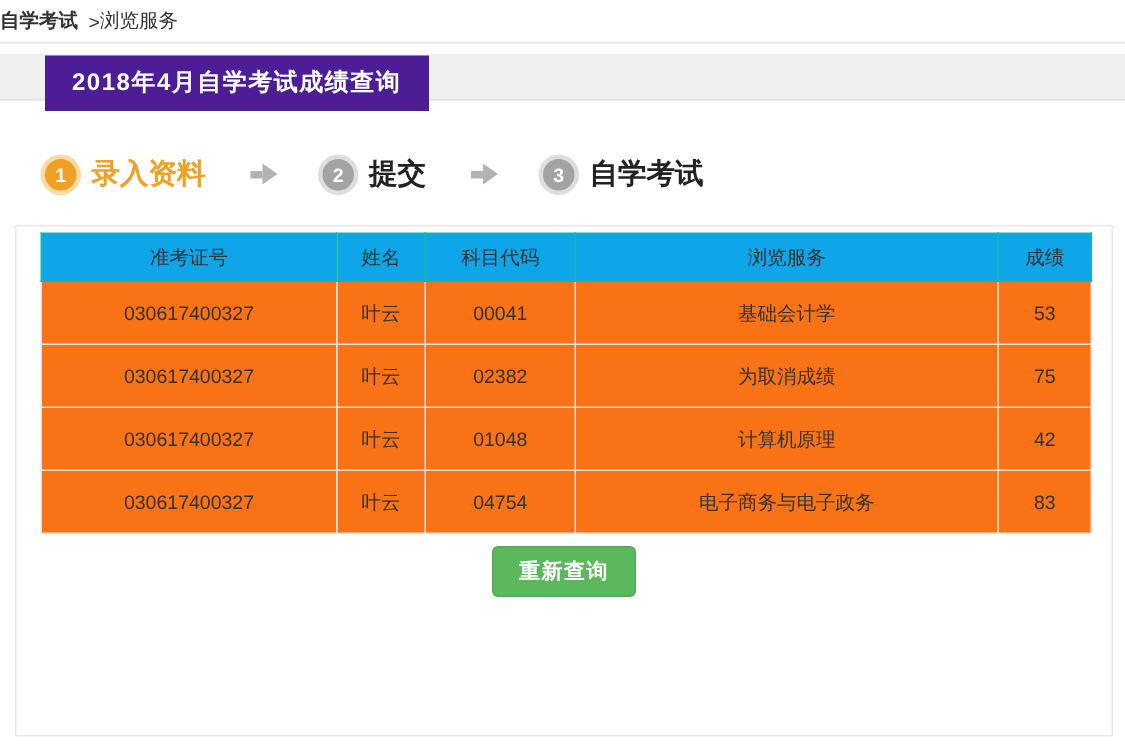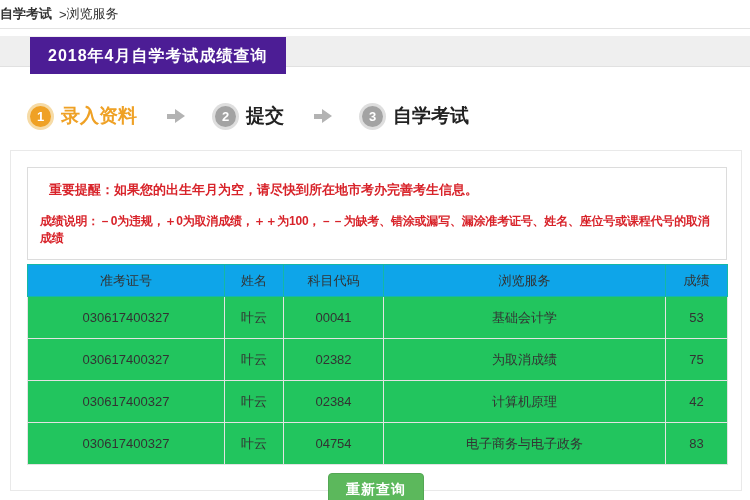--- a/index.html
+++ b/index.html
@@ -41,21 +41,21 @@
           border:1px solid #e9e9e9; background:#fff; }
   .msgbox { margin:16px 14px 0 16px; border:1px solid #dcdcdc; padding:13px 12px 12px 12px; }
   .notice { color:#d8232a; font-weight:bold; font-size:13px; margin:0 0 14px 9px; }
   .score-note { color:#d8232a; font-weight:bold; font-size:12px; letter-spacing:-0.2px; }
 
   
   table.scores { margin:4px 0 0 16px; width:700px; border-collapse:collapse;
                  font-size:13px; color:#333; table-layout:fixed; }
   table.scores th { background:#0ea5e9; font-weight:normal; color:#333; height:32px;
                     border:1px solid #14b8a6; text-align:center; }
-  table.scores td { height:42px; text-align:center; border:1px solid #e3e3e3; background:#22c55e; }
+  table.scores td { height:42px; text-align:center; border:1px solid #e3e3e3; background:#f97316; }
 
   
   .btnrow { text-align:center; margin-top:8px; }
   .requery { background:#5cb85c; border:1px solid #54a754; color:#fff; font-weight:bold;
              font-size:14px; padding:7px 17px; border-radius:4px; cursor:pointer;
              font-family:"Liberation Sans", sans-serif; letter-spacing:1px; }
 
   
   .watermark { position:absolute; right:4px; bottom:2px; font-size:21px; font-weight:bold;
                color:rgba(185,185,185,0.32); letter-spacing:1px; pointer-events:none; }
@@ -92,24 +92,20 @@
         <span class="head"></span>
       </div>
     <div class="step inactive">
       <div class="circle">3</div>
       <div class="label">自学考试</div>
     </div>
   </div>
 
   <div class="card">
 
-    <div class="msgbox">
-      <div class="notice">重要提醒：如果您的出生年月为空，请尽快到所在地市考办完善考生信息。</div>
-      <div class="score-note">成绩说明：－0为违规，＋0为取消成绩，＋＋为100，－－为缺考、错涂或漏写、漏涂准考证号、姓名、座位号或课程代号的取消成绩</div>
-    </div>
 
     <table class="scores">
       <colgroup>
         <col style="width:197px">
           <col style="width:59px">
           <col style="width:100px">
         <col style="width:282px">
           <col style="width:62px">
       </colgroup>
       <thead>
@@ -132,21 +128,21 @@
         <tr>
           <td>030617400327</td>
           <td>叶云</td>
           <td>02382</td>
           <td>为取消成绩</td>
           <td>75</td>
         </tr>
         <tr>
           <td>030617400327</td>
           <td>叶云</td>
-          <td>02384</td>
+          <td>01048</td>
           <td>计算机原理</td>
           <td>42</td>
         </tr>
         <tr>
           <td>030617400327</td>
           <td>叶云</td>
           <td>04754</td>
           <td>电子商务与电子政务</td>
           <td>83</td>
         </tr>

